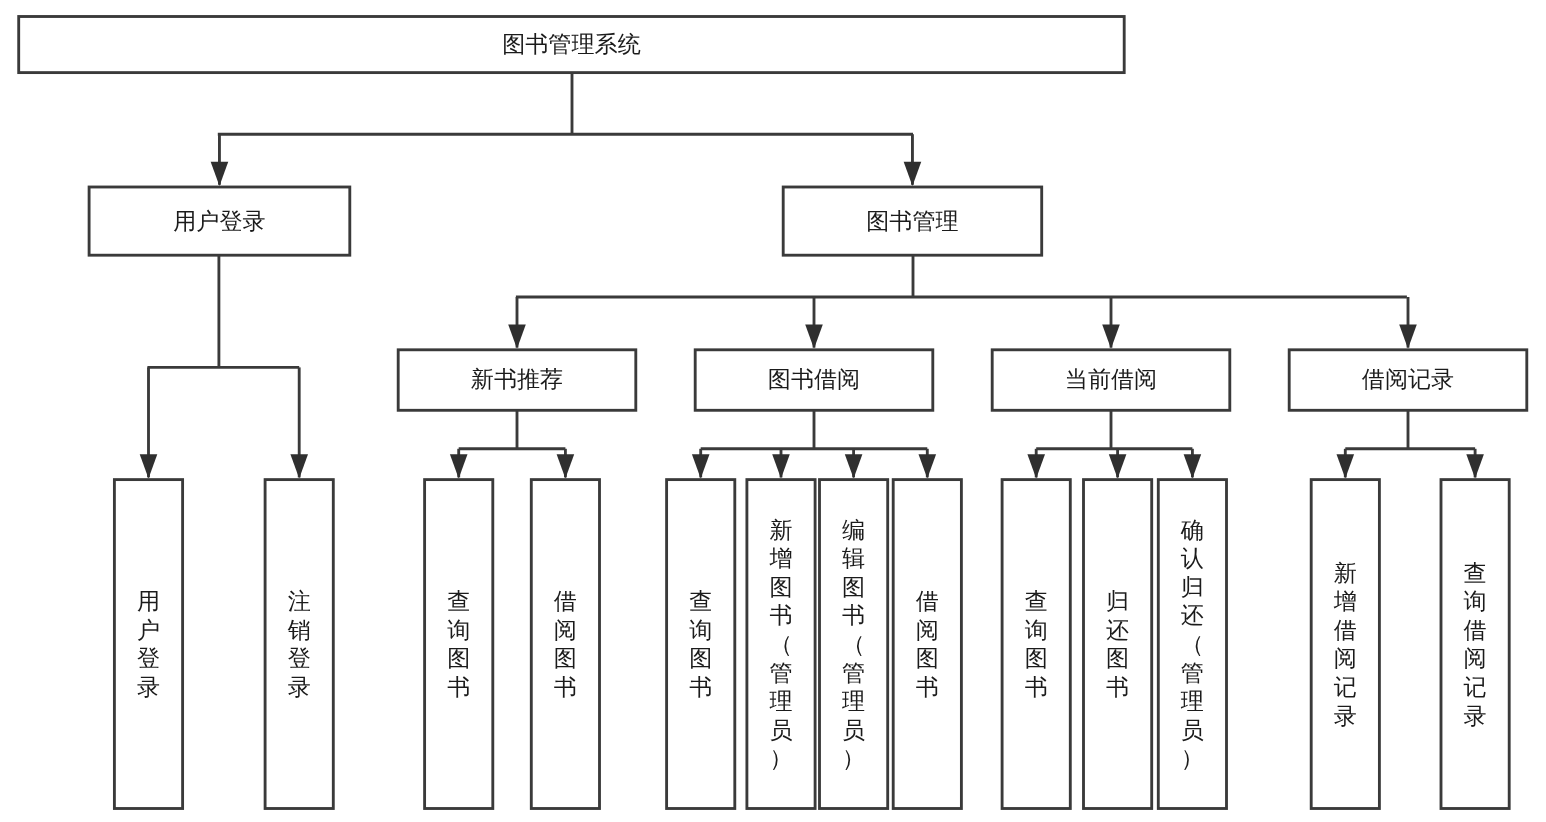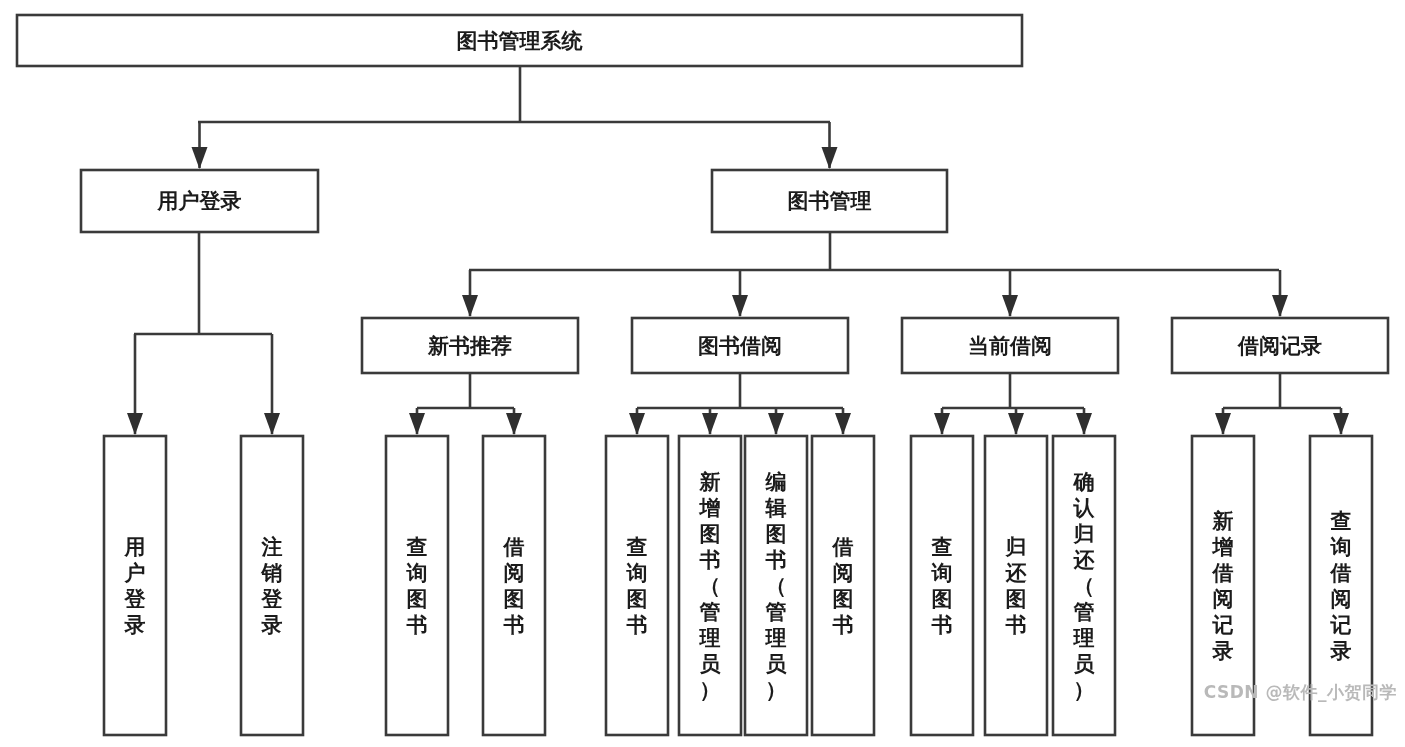--- a/index.html
+++ b/index.html
@@ -11,21 +11,20 @@
     width: 1405px;
     height: 747px;
     font-family: "DejaVu Sans", "Liberation Sans", sans-serif;
     overflow: hidden;
   }
   #diagram-root {
     position: relative;
     width: 1405px;
     height: 708px;
     background: #ffffff;
-    font-weight: bold;
   }
   svg#tree-svg {
     position: absolute;
     left: 0;
     top: 0;
     width: 1405px;
     height: 747px;
   }
   .node-box {
     fill: #ffffff;
@@ -205,15 +204,14 @@
           <rect x="1192" y="436" width="62" height="299" class="node-box"></rect>
           <text x="1223" y="527.78" class="node-label-v"><tspan x="1223" dy="0">新</tspan><tspan x="1223" dy="26">增</tspan><tspan x="1223" dy="26">借</tspan><tspan x="1223" dy="26">阅</tspan><tspan x="1223" dy="26">记</tspan><tspan x="1223" dy="26">录</tspan></text>
         </g>
         <g>
           <rect x="1310" y="436" width="62" height="299" class="node-box"></rect>
           <text x="1341" y="527.78" class="node-label-v"><tspan x="1341" dy="0">查</tspan><tspan x="1341" dy="26">询</tspan><tspan x="1341" dy="26">借</tspan><tspan x="1341" dy="26">阅</tspan><tspan x="1341" dy="26">记</tspan><tspan x="1341" dy="26">录</tspan></text>
         </g>
       </g>
   </svg>
 
-  <div class="watermark-text">CSDN @软件_小贺同学</div>
 
 </div>
 
 </body></html>

